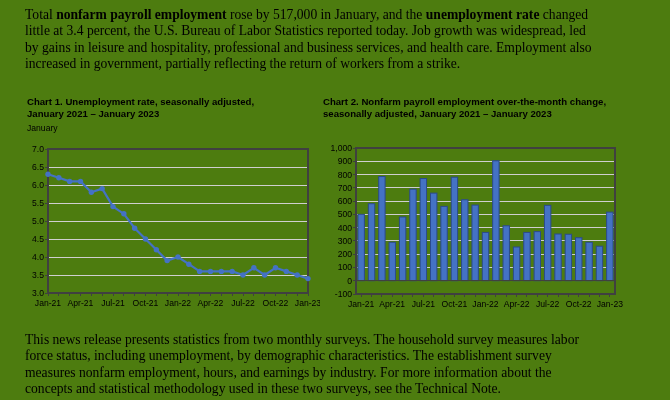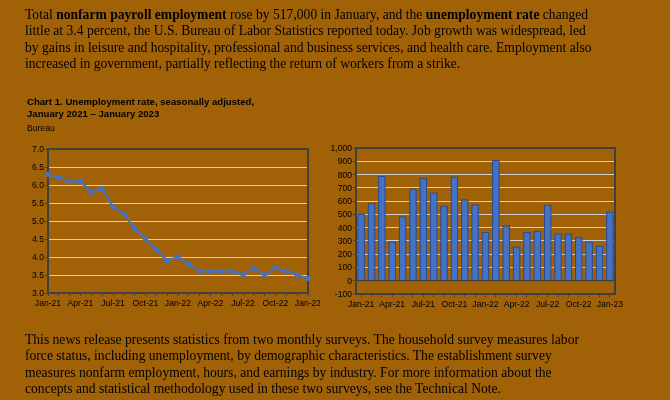--- a/index.html
+++ b/index.html
@@ -1,20 +1,20 @@
 <!DOCTYPE html>
 <html><head>
 <meta charset="utf-8">
 <style>
   html, body { margin: 0; padding: 0; background: #ffffff; }
   #page {
     position: relative;
     width: 670px;
     height: 400px;
-    background: #a16207;
+    background: #4d7c0f;
     overflow: hidden;
     font-family: "Liberation Serif", serif;
     color: #000000;
   }
   .body-text {
     position: absolute;
     left: 25px;
     width: 640px;
     margin: 0;
     font-size: 13.6px;
@@ -59,21 +59,21 @@
 
 <div id="page">
 
   <p id="intro-paragraph" class="body-text"><span>Total </span><b>nonfarm payroll employment</b><span> rose by 517,000 in January, and the </span><b>unemployment rate</b><span> changed
 little at 3.4 percent, the U.S. Bureau of Labor Statistics reported today. Job growth was widespread, led
 by gains in leisure and hospitality, professional and business services, and health care. Employment also
 increased in government, partially reflecting the return of workers from a strike.</span></p>
 
   <p id="chart1-title" class="chart-title">Chart 1. Unemployment rate, seasonally adjusted,
 January 2021 – January 2023</p>
-  <p id="chart1-units" class="chart-units">Bureau</p>
+  <p id="chart1-units" class="chart-units">January</p>
   <svg id="chart1-svg" class="chart-svg" width="300" height="175">
       <line x1="25" x2="28" y1="10" y2="10" stroke="#404040" stroke-width="1" shape-rendering="crispEdges"></line>
       <text x="24" y="13" text-anchor="end" class="axis-label">7.0</text>
       <line x1="28" x2="288" y1="28" y2="28" stroke="#cfcfcf" stroke-width="1" shape-rendering="crispEdges"></line>
       <line x1="25" x2="28" y1="28" y2="28" stroke="#404040" stroke-width="1" shape-rendering="crispEdges"></line>
       <text x="24" y="31" text-anchor="end" class="axis-label">6.5</text>
       <line x1="28" x2="288" y1="46" y2="46" stroke="#cfcfcf" stroke-width="1" shape-rendering="crispEdges"></line>
       <line x1="25" x2="28" y1="46" y2="46" stroke="#404040" stroke-width="1" shape-rendering="crispEdges"></line>
       <text x="24" y="49" text-anchor="end" class="axis-label">6.0</text>
       <line x1="28" x2="288" y1="64" y2="64" stroke="#cfcfcf" stroke-width="1" shape-rendering="crispEdges"></line>
@@ -149,20 +149,22 @@
       <circle cx="212.16666666666666" cy="132.4" r="2.7" fill="#4472C4"></circle>
       <circle cx="223" cy="136" r="2.7" fill="#4472C4"></circle>
       <circle cx="233.83333333333334" cy="128.79999999999998" r="2.7" fill="#4472C4"></circle>
       <circle cx="244.66666666666666" cy="136" r="2.7" fill="#4472C4"></circle>
       <circle cx="255.5" cy="128.79999999999998" r="2.7" fill="#4472C4"></circle>
       <circle cx="266.33333333333337" cy="132.4" r="2.7" fill="#4472C4"></circle>
       <circle cx="277.16666666666663" cy="136" r="2.7" fill="#4472C4"></circle>
       <circle cx="288" cy="139.6" r="2.7" fill="#4472C4"></circle>
     </svg>
 
+  <p id="chart2-title" class="chart-title">Chart 2. Nonfarm payroll employment over-the-month change,
+seasonally adjusted, January 2021 – January 2023</p>
   <svg id="chart2-svg" class="chart-svg" width="345" height="175">
       <line x1="33" x2="36" y1="9" y2="9" stroke="#404040" stroke-width="1" shape-rendering="crispEdges"></line>
       <text x="32" y="12" text-anchor="end" class="axis-label">1,000</text>
       <line x1="36" x2="295" y1="22.272727272727273" y2="22.272727272727273" stroke="#cfcfcf" stroke-width="1" shape-rendering="crispEdges"></line>
       <line x1="33" x2="36" y1="22.272727272727273" y2="22.272727272727273" stroke="#404040" stroke-width="1" shape-rendering="crispEdges"></line>
       <text x="32" y="25.272727272727273" text-anchor="end" class="axis-label">900</text>
       <line x1="36" x2="295" y1="35.54545454545455" y2="35.54545454545455" stroke="#cfcfcf" stroke-width="1" shape-rendering="crispEdges"></line>
       <line x1="33" x2="36" y1="35.54545454545455" y2="35.54545454545455" stroke="#404040" stroke-width="1" shape-rendering="crispEdges"></line>
       <text x="32" y="38.54545454545455" text-anchor="end" class="axis-label">800</text>
       <line x1="36" x2="295" y1="48.81818181818182" y2="48.81818181818182" stroke="#cfcfcf" stroke-width="1" shape-rendering="crispEdges"></line>

